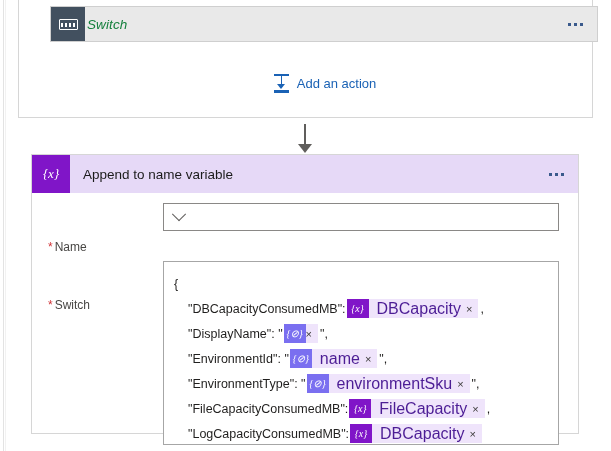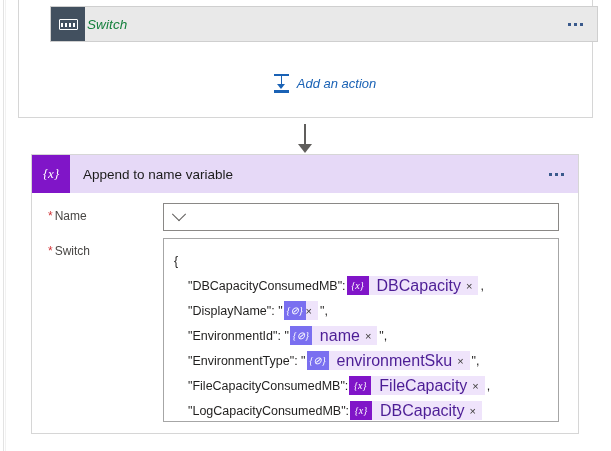--- a/index.html
+++ b/index.html
@@ -142,21 +142,20 @@
     position: absolute;
     left: 4.5px; top: 10px;
     width: 0; height: 0;
     border-left: 4px solid transparent;
     border-right: 4px solid transparent;
     border-top: 5px solid #1a62b5;
   }
   .add-label {
     font-size: 13px;
     color: #1a62b5;
-    font-style: italic;
   }
 
   
   .connector {
     position: absolute;
     width: 14px;
   }
   .connector .line {
     position: absolute;
     left: 6px; top: 0;
@@ -216,20 +215,21 @@
   }
   .field-label {
     width: 131px;
     flex: 0 0 131px;
     padding-left: 16px;
     box-sizing: border-box;
     font-size: 12px;
     color: #484644;
     padding-top: 6px;
     white-space: nowrap;
+    margin-top: 31px;
   }
   .req {
     color: #d13438;
     font-size: 12px;
     margin-right: 2px;
   }
   .name-input {
     width: 396px;
     height: 28px;
     border: 1px solid #8a8886;

